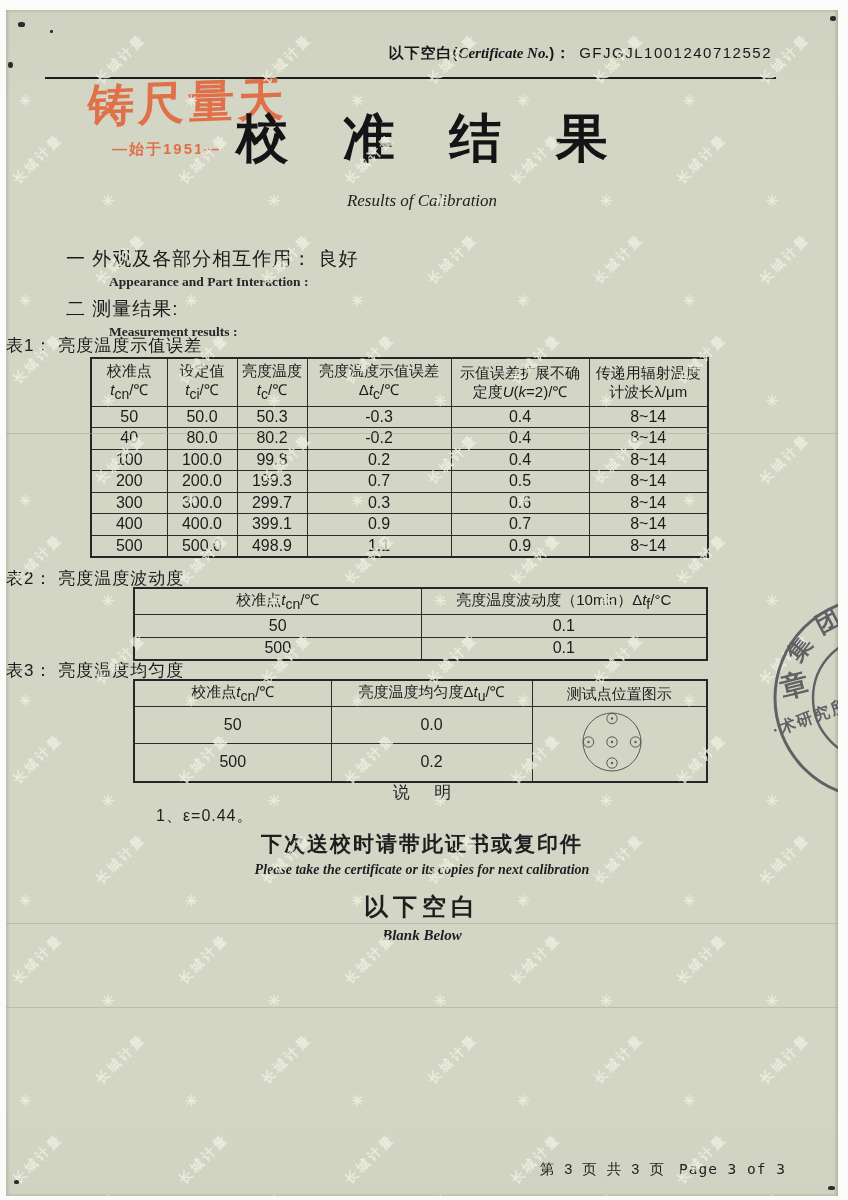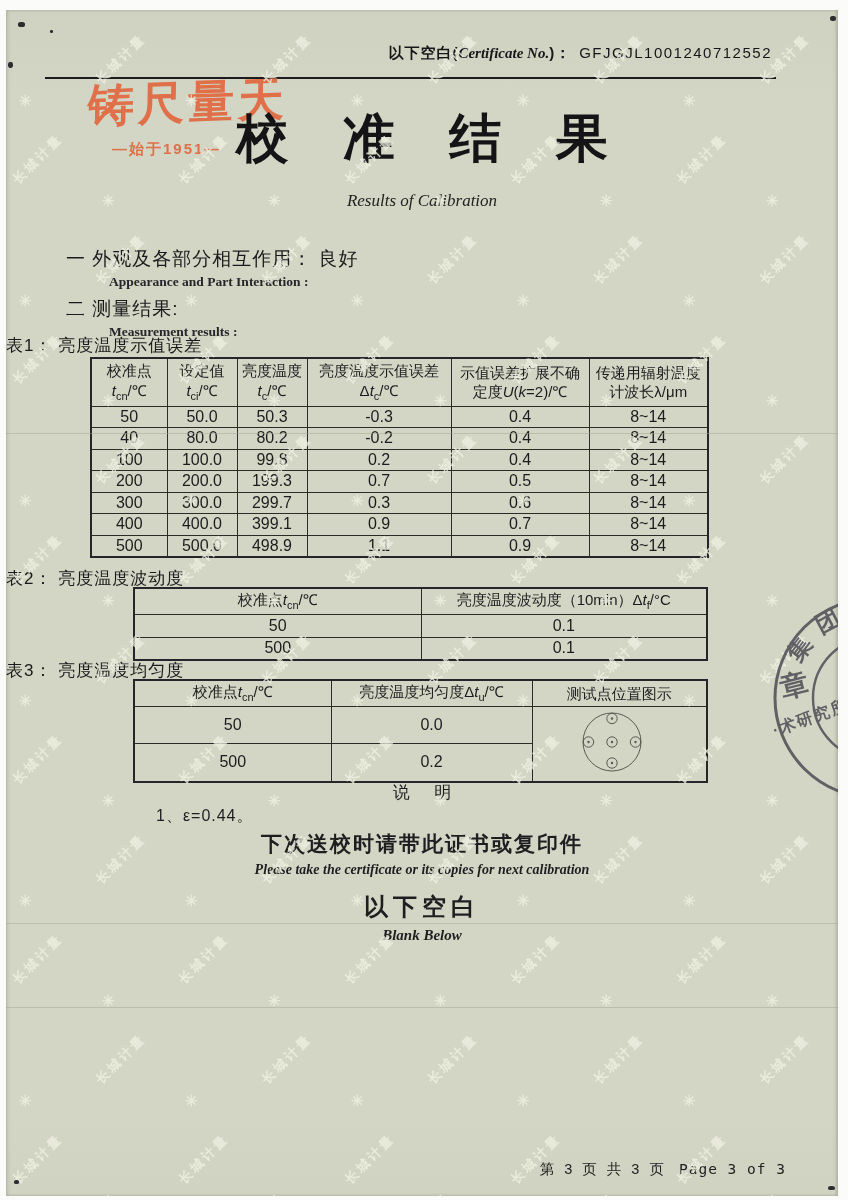--- a/index.html
+++ b/index.html
@@ -36,21 +36,21 @@
   .sec-cn { position:absolute; left:60px; font-size:19px; color:#1a1a1c; letter-spacing:1px; }
   .sec-en { position:absolute; left:103px; font-size:13.5px; font-family:"Liberation Serif", serif;
             font-weight:bold; color:#26262a; }
 
   .caption { position:absolute; left:0; width:100%; text-align:left; font-size:17px; color:#1a1a1c; letter-spacing:1px; }
 
   table { border-collapse:collapse; table-layout:fixed; position:absolute; background:transparent; }
   th, td { border:1.6px solid #2b2b28; text-align:center; vertical-align:middle; color:#1c1c1e; padding:0 2px; }
   th { font-weight:normal; font-size:15px; line-height:1.3; }
   td { font-size:16px; }
-  sub { font-size:11px; }
+  sub { font-size:14px; }
   .t1 { left:84px; top:347px; width:617px; border:2.4px solid #26262a; }
   .t1 thead tr { height:48px; }
   .t1 tbody tr { height:21.5px; }
   .t2 { left:127px; top:577px; width:573px; border:2.4px solid #26262a; }
   .t2 thead tr { height:26px; }
   .t2 tbody tr { height:23px; }
   .t3 { left:127px; top:669px; width:573px; border:2.4px solid #26262a; }
   .t3 thead tr { height:26px; }
   .t3 tbody tr { height:37px; }
 

